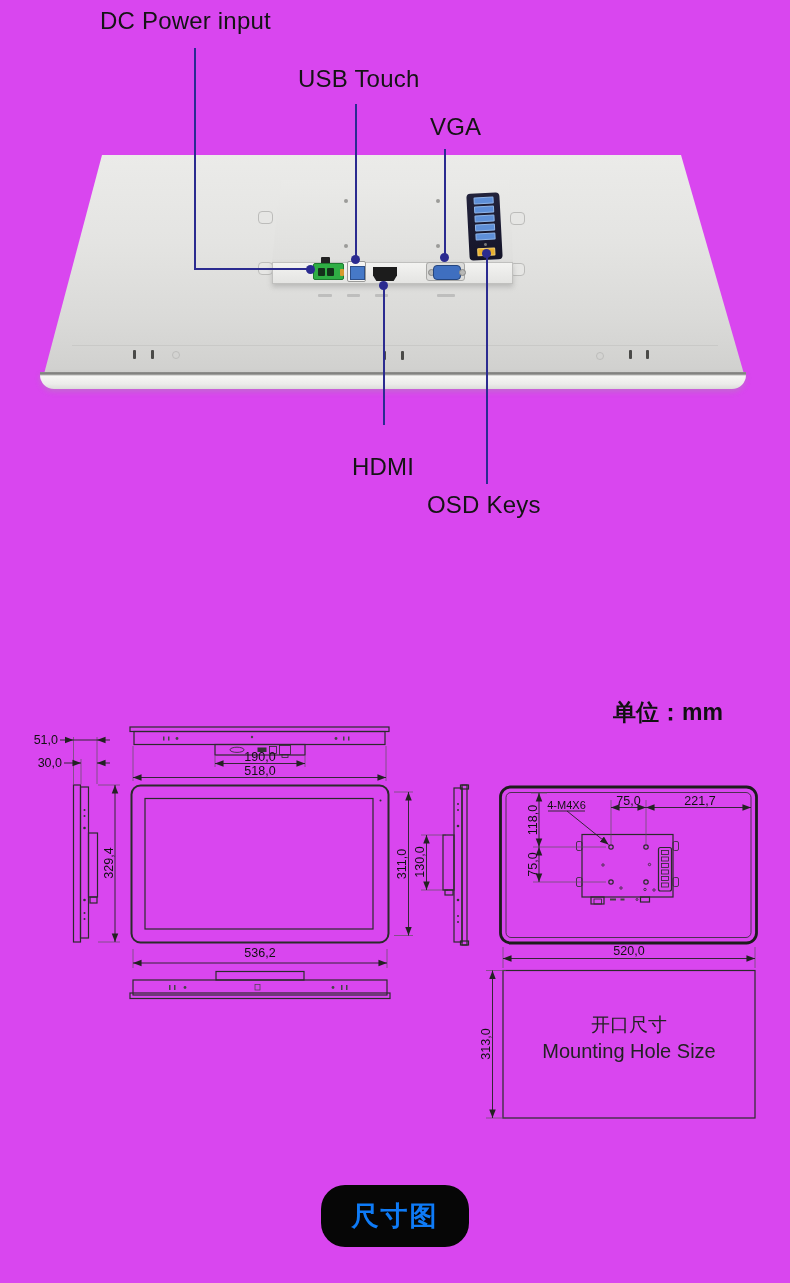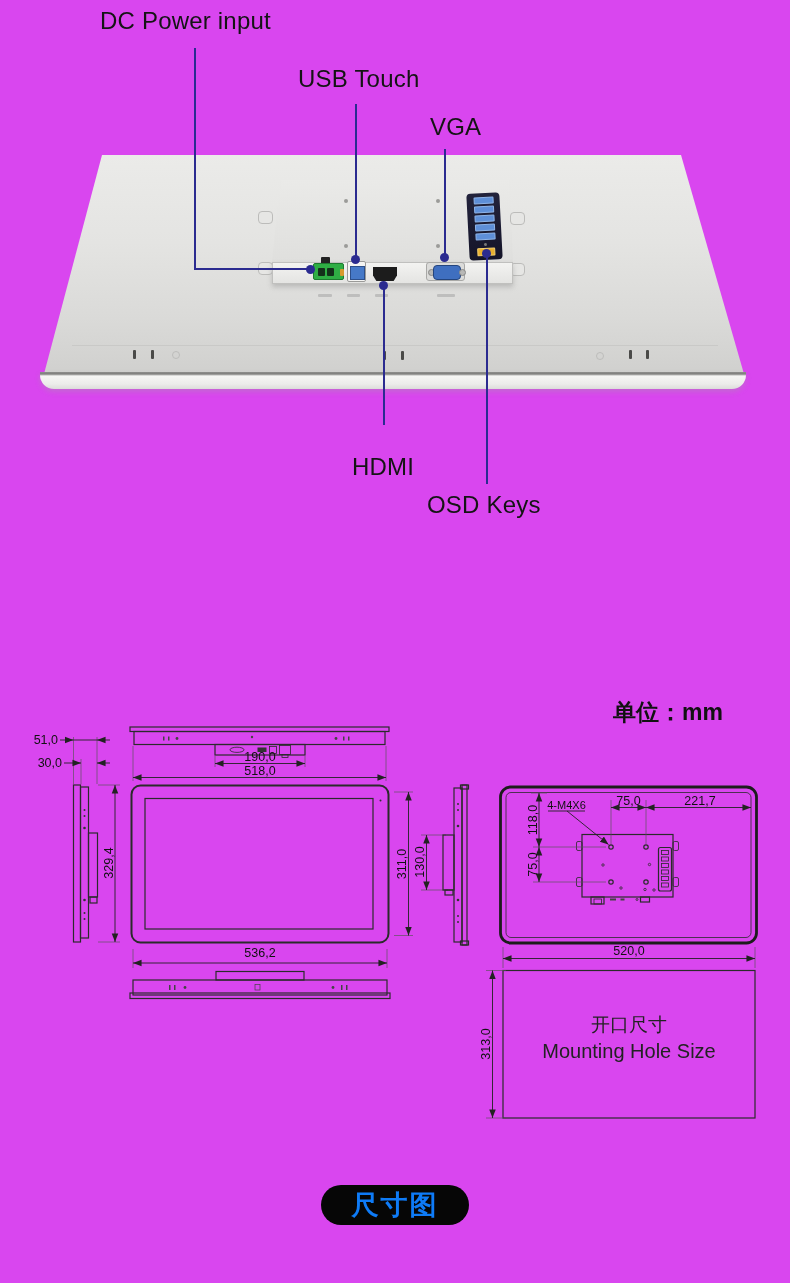--- a/index.html
+++ b/index.html
@@ -62,21 +62,21 @@
   .osd-btn-power{width:18px;height:8px;background:#e8b02f;border:1px solid #f4cf6f;border-radius:1px;box-sizing:border-box;}
 
   .slot{position:absolute;width:3px;height:9px;background:#4a4a48;border-radius:1px;}
   .bezel-hole{position:absolute;width:8px;height:8px;border:1px solid #bdbdbb;border-radius:50%;box-sizing:border-box;}
   .port-mark{position:absolute;height:3px;background:#b9b9b7;border-radius:1px;opacity:.85;}
 
   
   .badge{position:absolute;background:#060606;border-radius:24px;display:flex;align-items:center;
     justify-content:center;color:#0e7bf7;font-weight:700;}
   .ports-badge{left:321px;top:557px;width:148px;height:46px;font-size:28px;letter-spacing:5px;}
-  .size-badge{left:321px;top:1185px;width:148px;height:40px;font-size:27px;letter-spacing:2px;}
+  .size-badge{left:321px;top:1185px;width:148px;height:62px;font-size:27px;letter-spacing:2px;}
   .unit-label{position:absolute;left:613px;top:669px;font-size:23px;font-weight:600;color:#111;margin-top:28px;}
 
   
   svg.drawings{position:absolute;left:0;top:700px;}
   .ln{fill:none;stroke:#2b2b2b;stroke-width:1.2;}
   .lnb{fill:none;stroke:#2b2b2b;stroke-width:2;}
   .lnb2{fill:none;stroke:#1c1c1c;stroke-width:2.8;}
   .ln2{fill:none;stroke:#2b2b2b;stroke-width:.8;}
   .ext{stroke:#555;stroke-width:.65;fill:none;}
   .dim{stroke:#222;stroke-width:.9;fill:none;}

